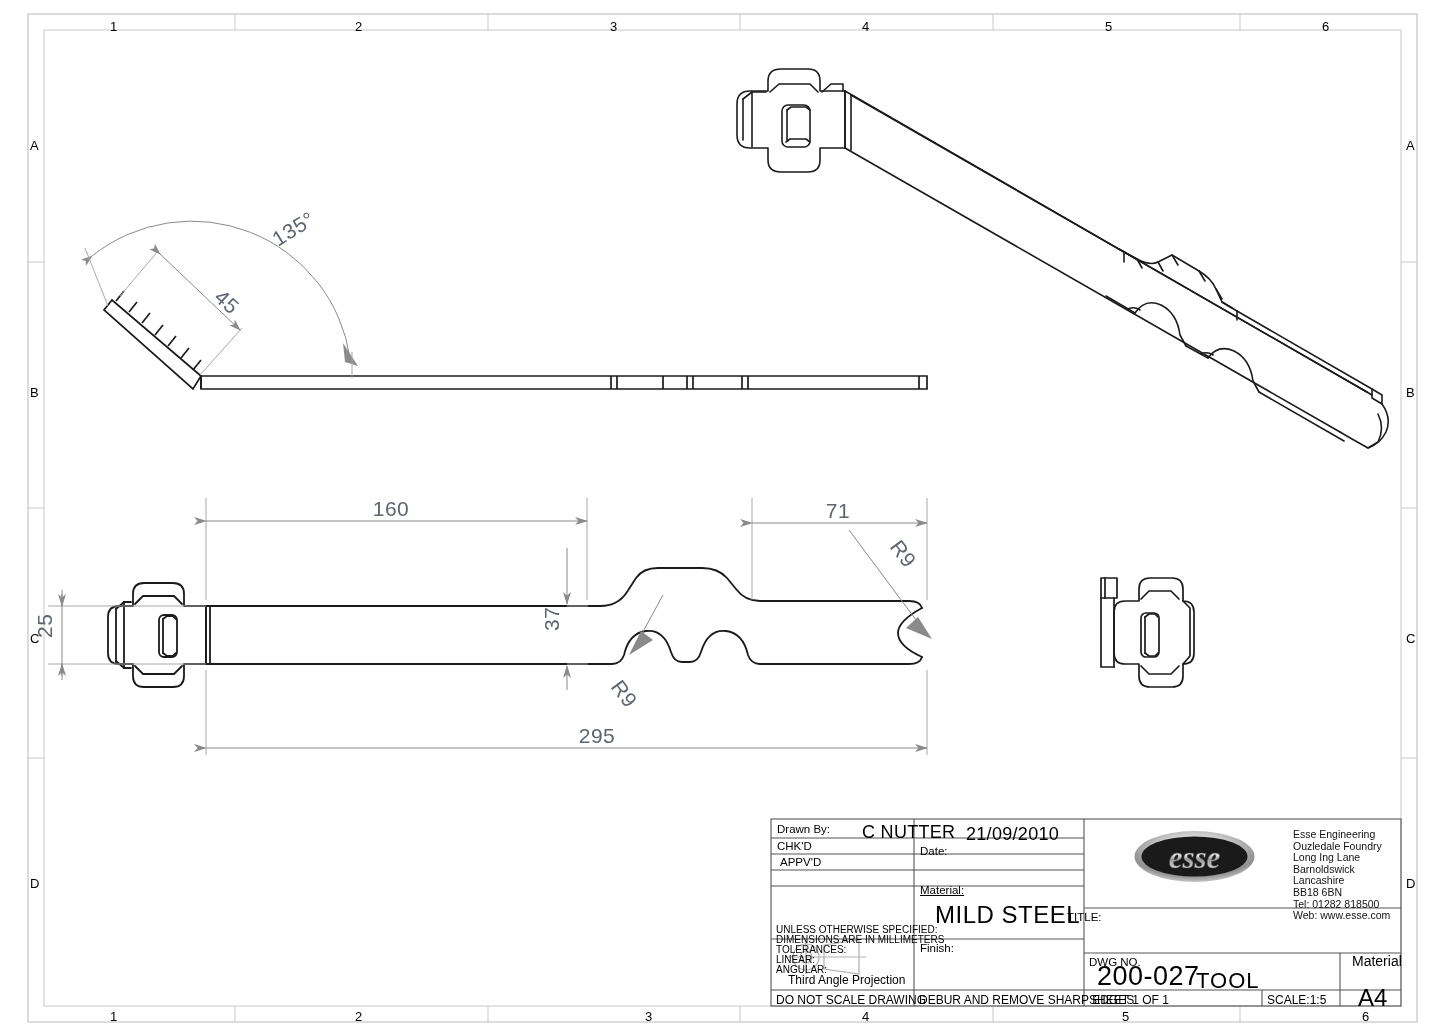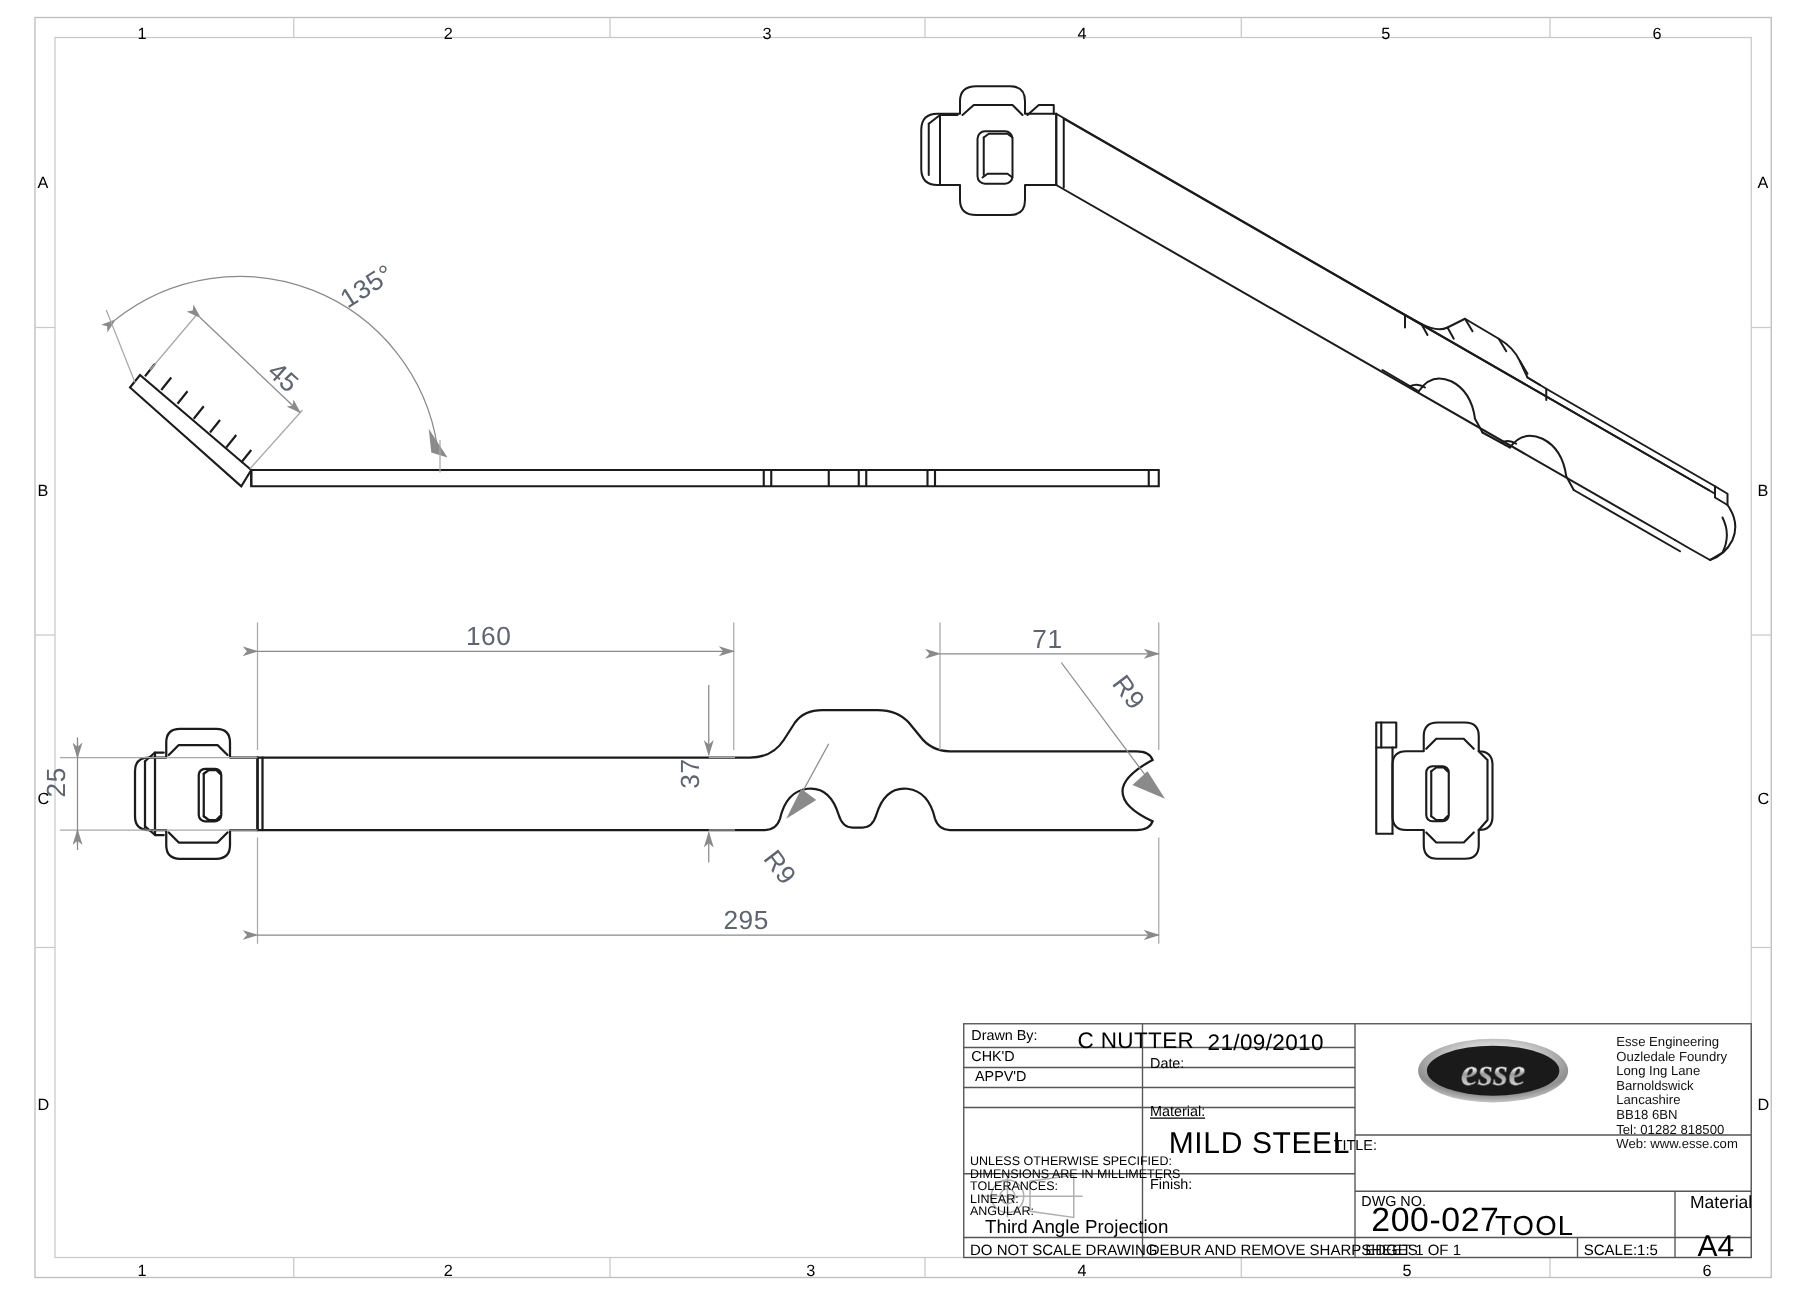--- a/index.html
+++ b/index.html
@@ -46,21 +46,21 @@
   }
   .tb-label    { font-size: 11.5px; }
   .tb-value-hw { font-size: 18px; letter-spacing: 0.3px; }
   .tb-big      { font-size: 24px; letter-spacing: 0.5px; }
   .tb-title    { font-size: 22px; letter-spacing: 1px; }
   .tb-dwg      { font-size: 27px; letter-spacing: 0.5px; }
   .tb-a4       { font-size: 24px; }
   .tb-rev      { font-size: 14px; }
   .tb-tiny-addr{ font-size: 10.5px; line-height: 11.6px; color:#111; }
   .tb-note     { font-size: 12px; }
-  .tb-proj     { font-size: 15px; }
+  .tb-proj     { font-size: 12px; }
   .tb-micro    { font-size: 10px; line-height: 11.4px; margin-top: 36px; }
 
   
   #esse-logo {
     position: absolute;
     left: 1133px;
     top: 829px;
     width: 123px;
     height: 55px;
   }

